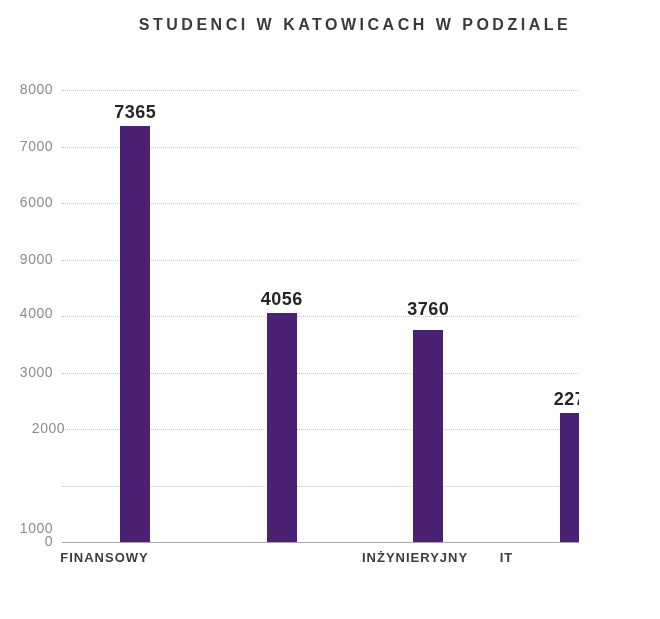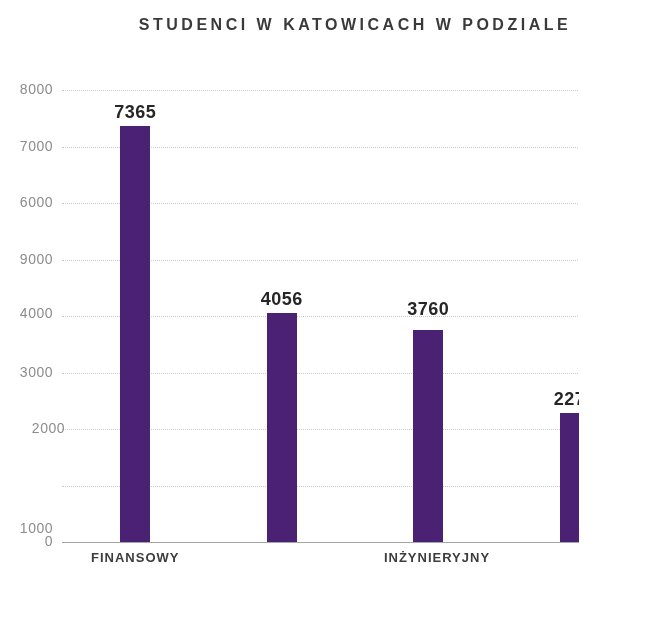--- a/index.html
+++ b/index.html
@@ -27,21 +27,21 @@
     font-size:14px; color:var(--tick); letter-spacing:0.5px;
   }
   .bar{
     position:absolute; width:30px; background:var(--bar);
   }
   .val-label{
     position:absolute; width:90px; text-align:center;
     font-size:18px; font-weight:bold; color:var(--val); letter-spacing:0.5px;
   }
   .cat-label{
-    position:absolute; width:150px; text-align:center;
+    position:absolute; width:150px; 
     font-size:13px; font-weight:bold; color:var(--cat); letter-spacing:1px;
   }
   .source-note{
     position:absolute; right:5px; top:596px; font-size:12px; color:var(--src);
   }
 </style>
 </head>
 <body>
 
 <div id="stage">
@@ -71,15 +71,16 @@
       <div class="bar" style="left: 120.25px; top: 125.877px; height: 416.123px;"></div>
       <div class="val-label" style="left: 90.25px; top: 101.877px;">7365</div>
       <div class="cat-label" style="left: 60.25px; top: 550px;">FINANSOWY</div>
       <div class="bar" style="left: 266.75px; top: 312.836px; height: 229.164px;"></div>
       <div class="val-label" style="left: 236.75px; top: 288.836px;">4056</div>
       <div class="bar" style="left: 413.25px; top: 329.56px; height: 212.44px;"></div>
       <div class="val-label" style="left: 383.25px; top: 299px;">3760</div>
       <div class="cat-label" style="left: 362px; top: 550px;">INŻYNIERYJNY</div>
       <div class="bar" style="left: 559.75px; top: 413.236px; height: 128.763px;"></div>
       <div class="val-label" style="left: 529.75px; top: 389.236px;">2279</div>
+      <div class="cat-label" style="left: 499.75px; top: 550px;">IT</div>
     </div>
 
 </div>
 
 </body></html>

